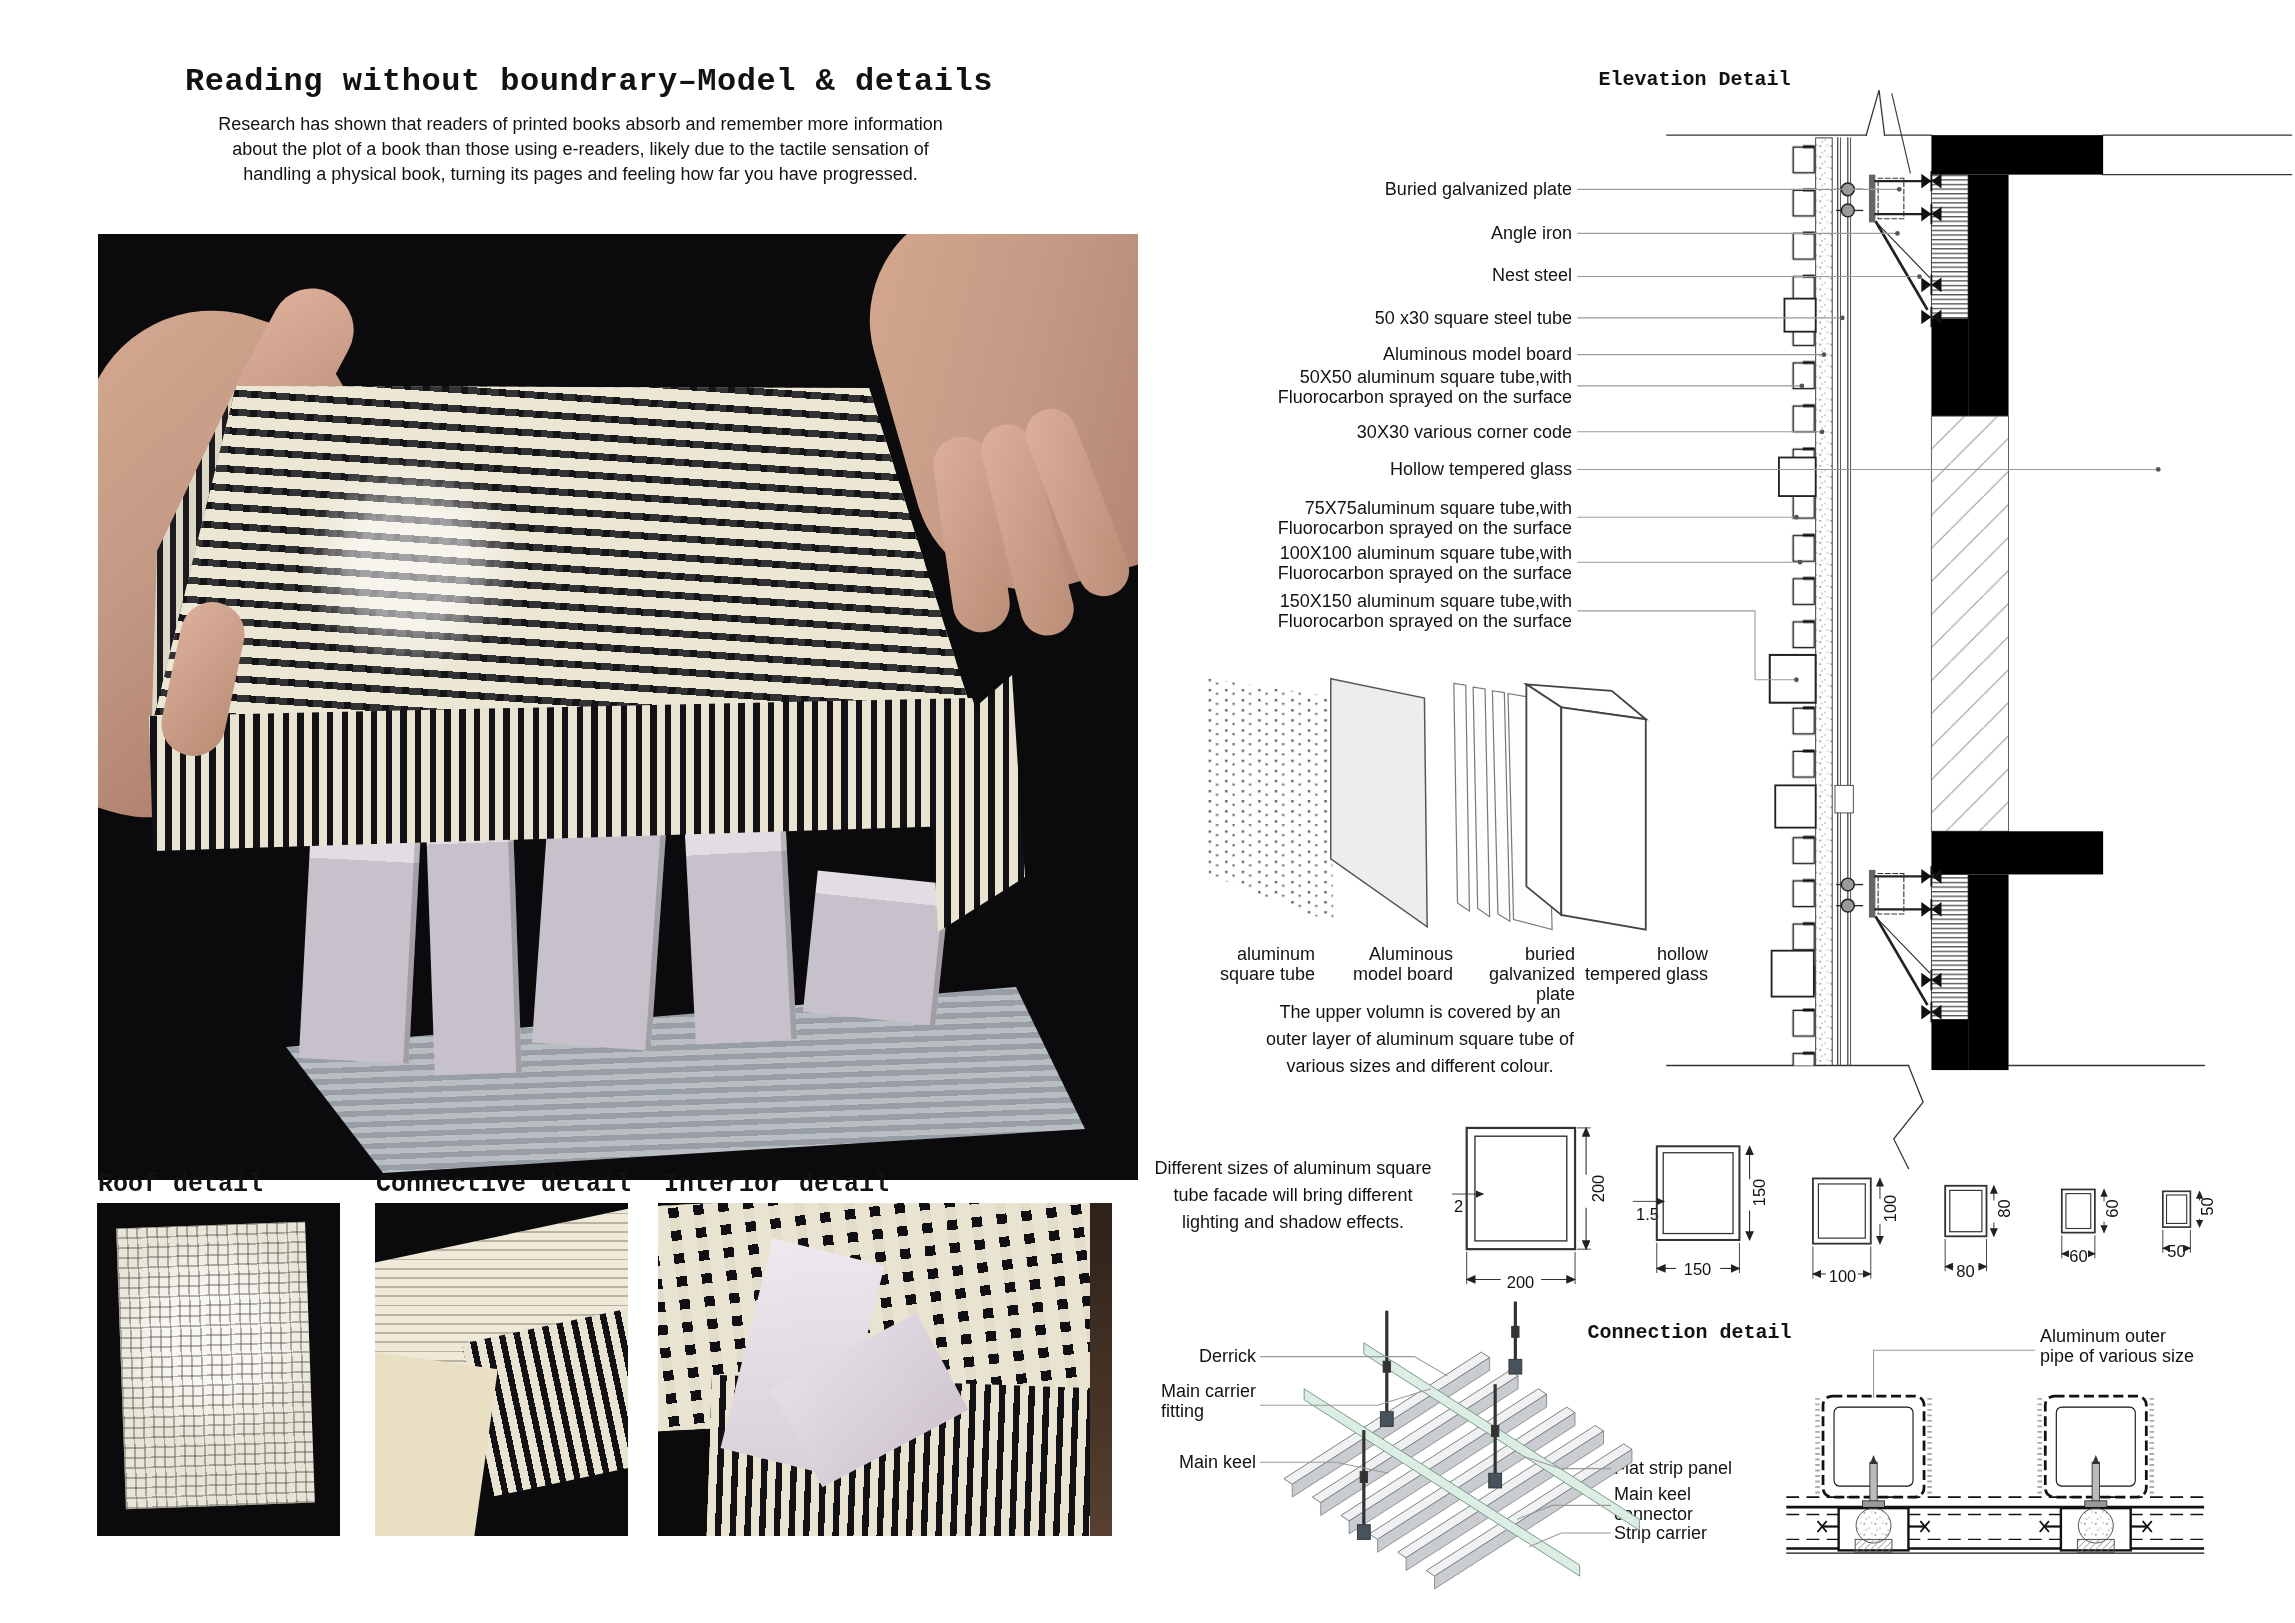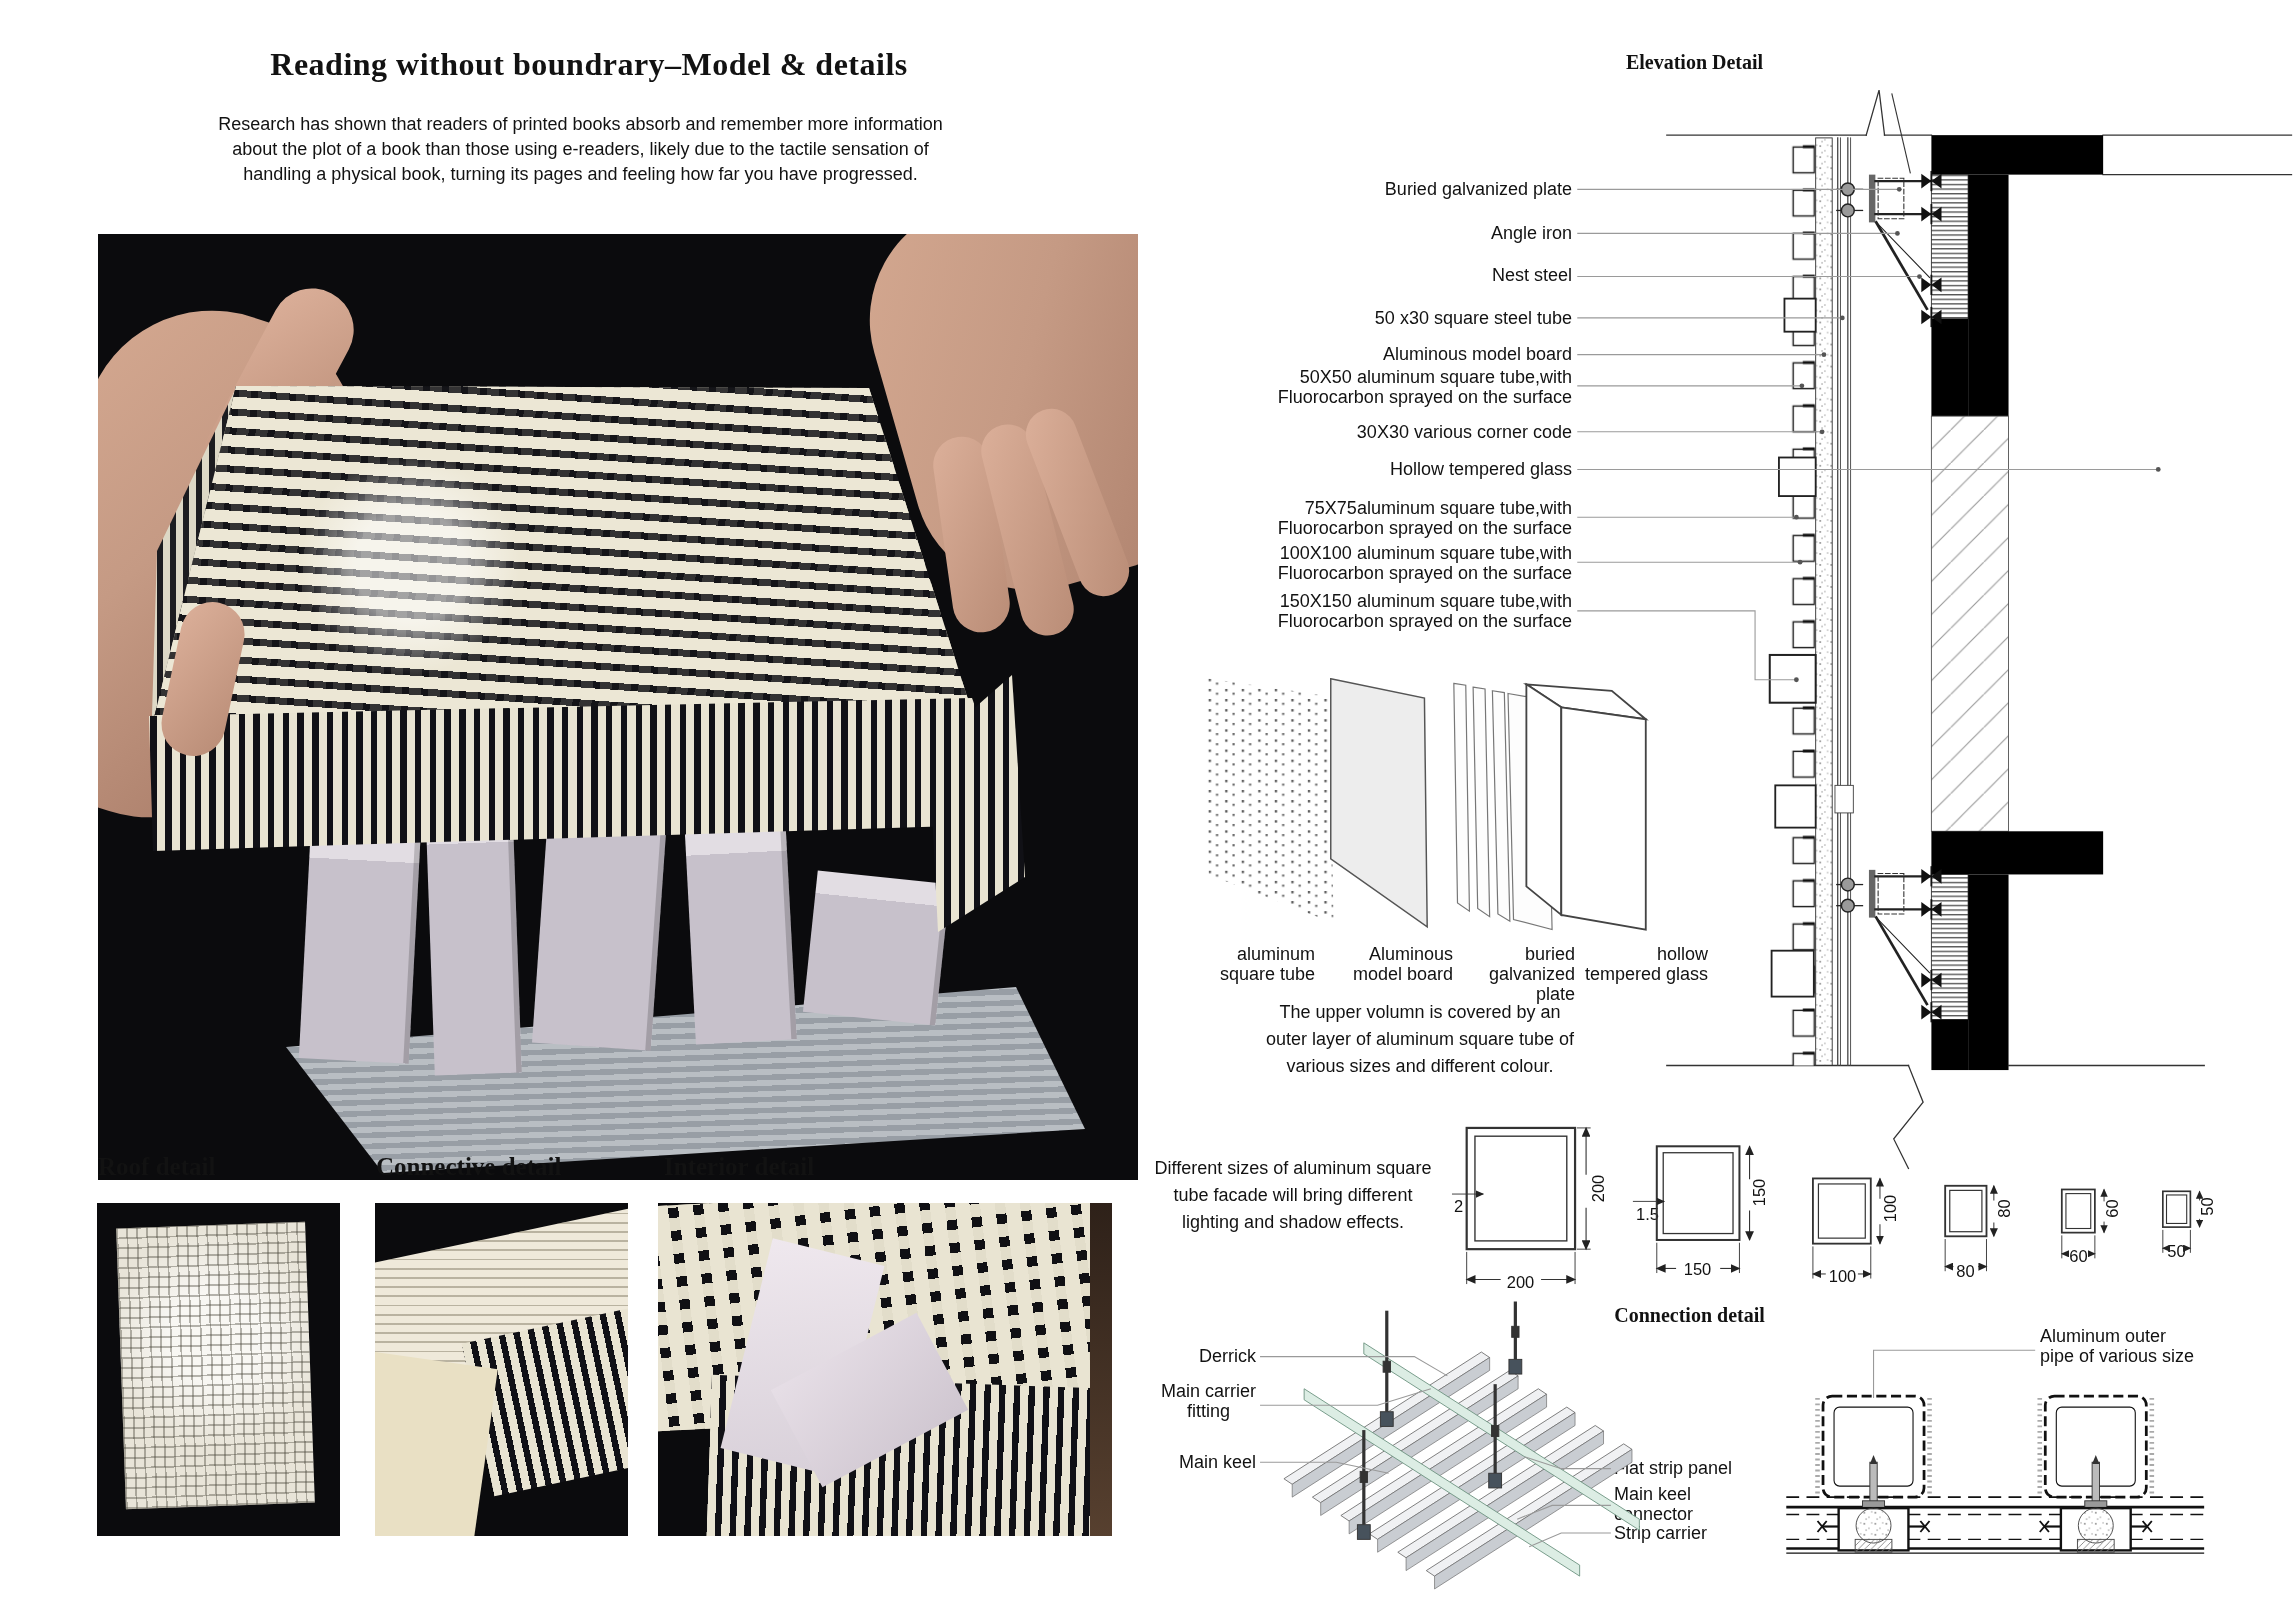--- a/index.html
+++ b/index.html
@@ -1,19 +1,19 @@
 <!DOCTYPE html>
 <html style="font-size:14.7px"><head>
 <meta charset="utf-8">
 <style>
   html,body{margin:0;padding:0;}
   body{width:2296px;height:1624px;position:relative;background:#ffffff;
        font-family:"Liberation Sans",sans-serif;color:#121212;overflow:hidden;}
   .abs{position:absolute;}
-  .serif{font-family:Liberation Serif, serif;font-weight:700;}
+  .serif{font-family:Liberation Mono, monospace;font-weight:700;margin-top:17px;}
   .center{text-align:center;}
   
   .main-title{font-size:32px;letter-spacing:0.5px;}
   .sec-title{font-size:20px;}
   .det-title{font-size:25px;}
   
   .intro{font-size:18px;line-height:1.38;}
   .note{font-size:18px;line-height:1.5;}
   .lbl{font-size:18px;line-height:20px;}
   .elabel{position:absolute;right:724px;text-align:right;white-space:nowrap;}
@@ -158,21 +158,21 @@
 <div class="abs dim center" style="left:1815px;top:1267px;width:55px;">100</div>
 <div class="abs dim vdim" style="left:1984px;top:1199px;">80</div>
 <div class="abs dim center" style="left:1938px;top:1262px;width:55px;">80</div>
 <div class="abs dim vdim" style="left:2092px;top:1199px;">60</div>
 <div class="abs dim center" style="left:2051px;top:1247px;width:55px;">60</div>
 <div class="abs dim vdim" style="left:2187px;top:1197px;">50</div>
 <div class="abs dim center" style="left:2149px;top:1242px;width:55px;">50</div>
 
 <div class="abs serif sec-title center" style="left:1552px;top:1304px;width:275px;">Connection detail</div>
 <div class="abs lbl" style="right:1040px;top:1346px;text-align:right;">Derrick</div>
-<div class="abs lbl" style="right:1040px;top:1381px;text-align:center;">
+<div class="abs lbl" style="right:1040px;top:1381px;text-align:left;">
   <div>Main carrier</div>
   <div>fitting</div>
 </div>
 <div class="abs lbl" style="right:1040px;top:1452px;text-align:right;">Main keel</div>
 <div class="abs lbl" style="left:1614px;top:1458px;">Flat strip panel</div>
 <div class="abs lbl" style="left:1614px;top:1484px;">
   <div>Main keel</div>
   <div>connector</div>
 </div>
 <div class="abs lbl" style="left:1614px;top:1523px;">Strip carrier</div>

